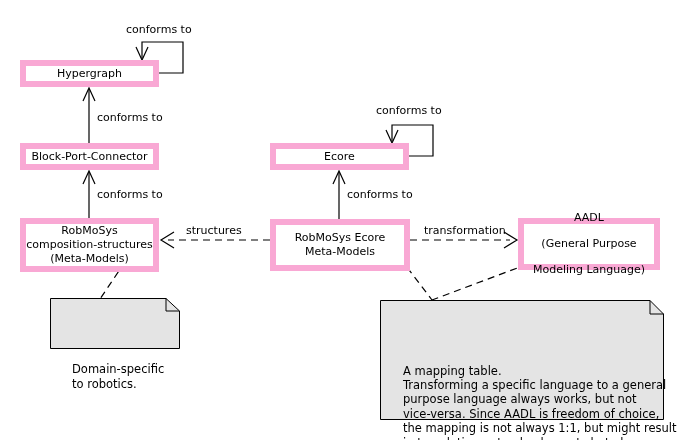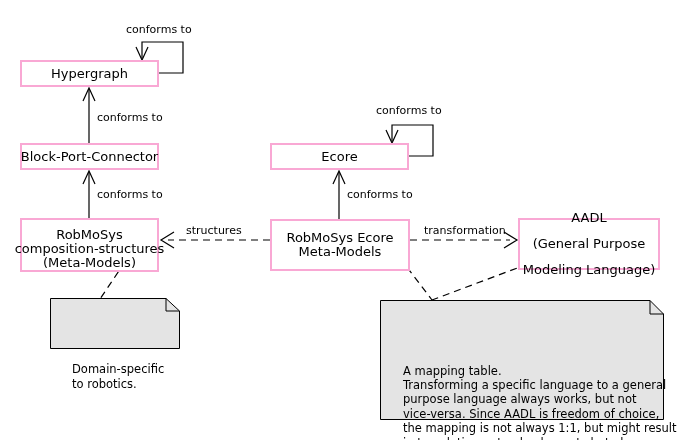--- a/index.html
+++ b/index.html
@@ -21,27 +21,27 @@
     position: absolute;
     left: 0;
     top: 0;
     width: 680px;
     height: 440px;
     pointer-events: none;
   }
   .node-box {
     position: absolute;
     box-sizing: border-box;
-    border: 2px solid #f9a8d4;
+    border: 6px solid #f9a8d4;
     background: #ffffff;
     display: flex;
     flex-direction: column;
     align-items: center;
     justify-content: center;
-    font-size: 13px;
+    font-size: 11px;
     line-height: 14px;
     color: #000000;
     text-align: center;
     white-space: pre;
   }
   .node-line {
     display: block;
   }
   .note-box {
     position: absolute;

